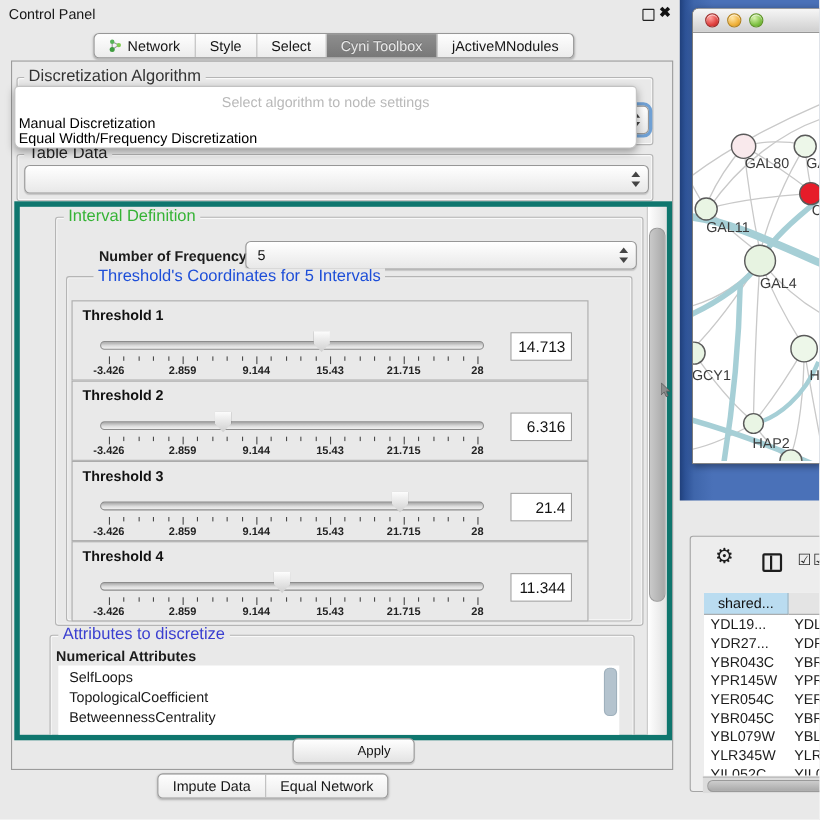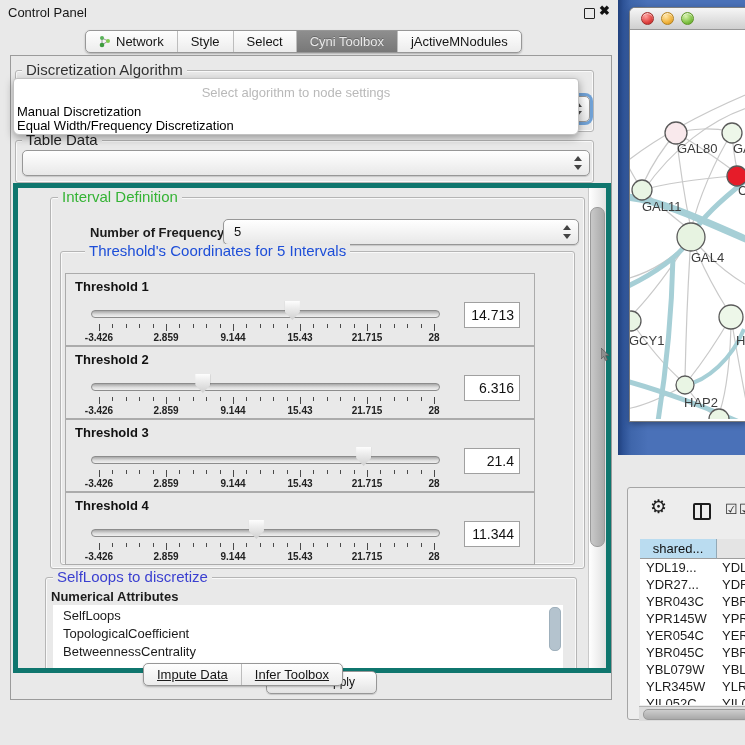--- a/index.html
+++ b/index.html
@@ -13,21 +13,21 @@
   #win-min{left:584px;top:8px;width:9px;height:9px;border:1.6px solid #222;border-radius:1px;}
   #win-close{left:599px;top:3px;font-size:13px;font-weight:bold;color:#111;}
 
   .tabgroup{display:flex;border:1px solid #979797;border-radius:5px;overflow:hidden;
             box-shadow:0 1px 2px rgba(0,0,0,.25);background:linear-gradient(#fefefe,#ececec);height:21px;}
   .tab{display:flex;align-items:center;gap:5px;padding:0 13px;font-size:13px;color:#151515;
        border-left:1px solid #bdbdbd;white-space:nowrap;}
   .tab:first-child{border-left:none;}
   .tab.active{background:linear-gradient(#8e8e8e,#787878);color:#e9e9e9;text-shadow:0 -1px 0 rgba(0,0,0,.25);}
   #top-tabs{left:85px;top:30px;}
-  #bottom-tabs{left:143px;top:663px;text-decoration:underline;}
+  #bottom-tabs{left:143px;top:703px;}
 
   #content-panel{left:10px;top:55px;width:600px;height:643px;border:1px solid #9b9b9b;background:#e9e9e9;}
 
   .groupbox{border:1px solid #b5b5b5;border-radius:3px;box-shadow:inset 0 0 0 1px rgba(255,255,255,.7);}
   .grouptitle{position:absolute;font-size:15px;background:#e9e9e9;padding:0 4px;line-height:14px;}
 
   
   .combo{position:absolute;border:1px solid #979797;border-radius:5px;height:24px;
          background:linear-gradient(#ffffff,#e8e8e8);box-shadow:0 1px 1px rgba(0,0,0,.15);
          font-size:13px;color:#111;}
@@ -344,41 +344,41 @@
           <span class="tick-label" style="left: 100px;">2.859</span>
           <span class="tick-label" style="left: 167px;">9.144</span>
           <span class="tick-label" style="left: 234px;">15.43</span>
           <span class="tick-label" style="left: 301px;">21.715</span>
           <span class="tick-label" style="left: 368px;">28</span>
           <input class="th-value" readonly="" value="11.344" style="">
         </div>
       </div>
 
     <div class="abs groupbox" id="attr-group"></div>
-    <div class="abs grouptitle" id="attr-title">SelfLoops to discretize</div>
+    <div class="abs grouptitle" id="attr-title">Attributes to discretize</div>
     <div class="abs" id="attr-heading">Numerical Attributes</div>
     <div class="abs" id="attr-listbox">
         <div class="attr-item" style="top: 3px;">SelfLoops</div>
         <div class="attr-item" style="top: 21px;">TopologicalCoefficient</div>
         <div class="attr-item" style="top: 39px;">BetweennessCentrality</div>
       </div>
     <div class="abs" id="attr-scroll"></div>
 
     <div class="abs" id="vp-scroll-track"></div>
     <div class="abs" id="vp-scroll-thumb"></div>
   </div>
 
   <div class="abs" id="apply-btn">Apply</div>
 
   <div class="abs tabgroup" id="bottom-tabs">
       <div class="tab">
         <span>Impute Data</span>
       </div>
       <div class="tab">
-        <span>Infer Toolbox</span>
+        <span>Equal Network</span>
       </div>
     </div>
 
   <svg class="abs" id="cursor" width="10" height="14" viewBox="0 0 10 14">
     <polygon points="0,0 0,11 2.8,8.4 4.6,12.6 6.4,11.8 4.6,7.6 8.2,7.6" fill="#8d8d8d" stroke="#555" stroke-width="0.7"></polygon>
   </svg>
 
   <div class="abs" id="blue-frame"></div>
   <div class="abs" id="mac-window">
     <div class="abs" id="mac-titlebar">

